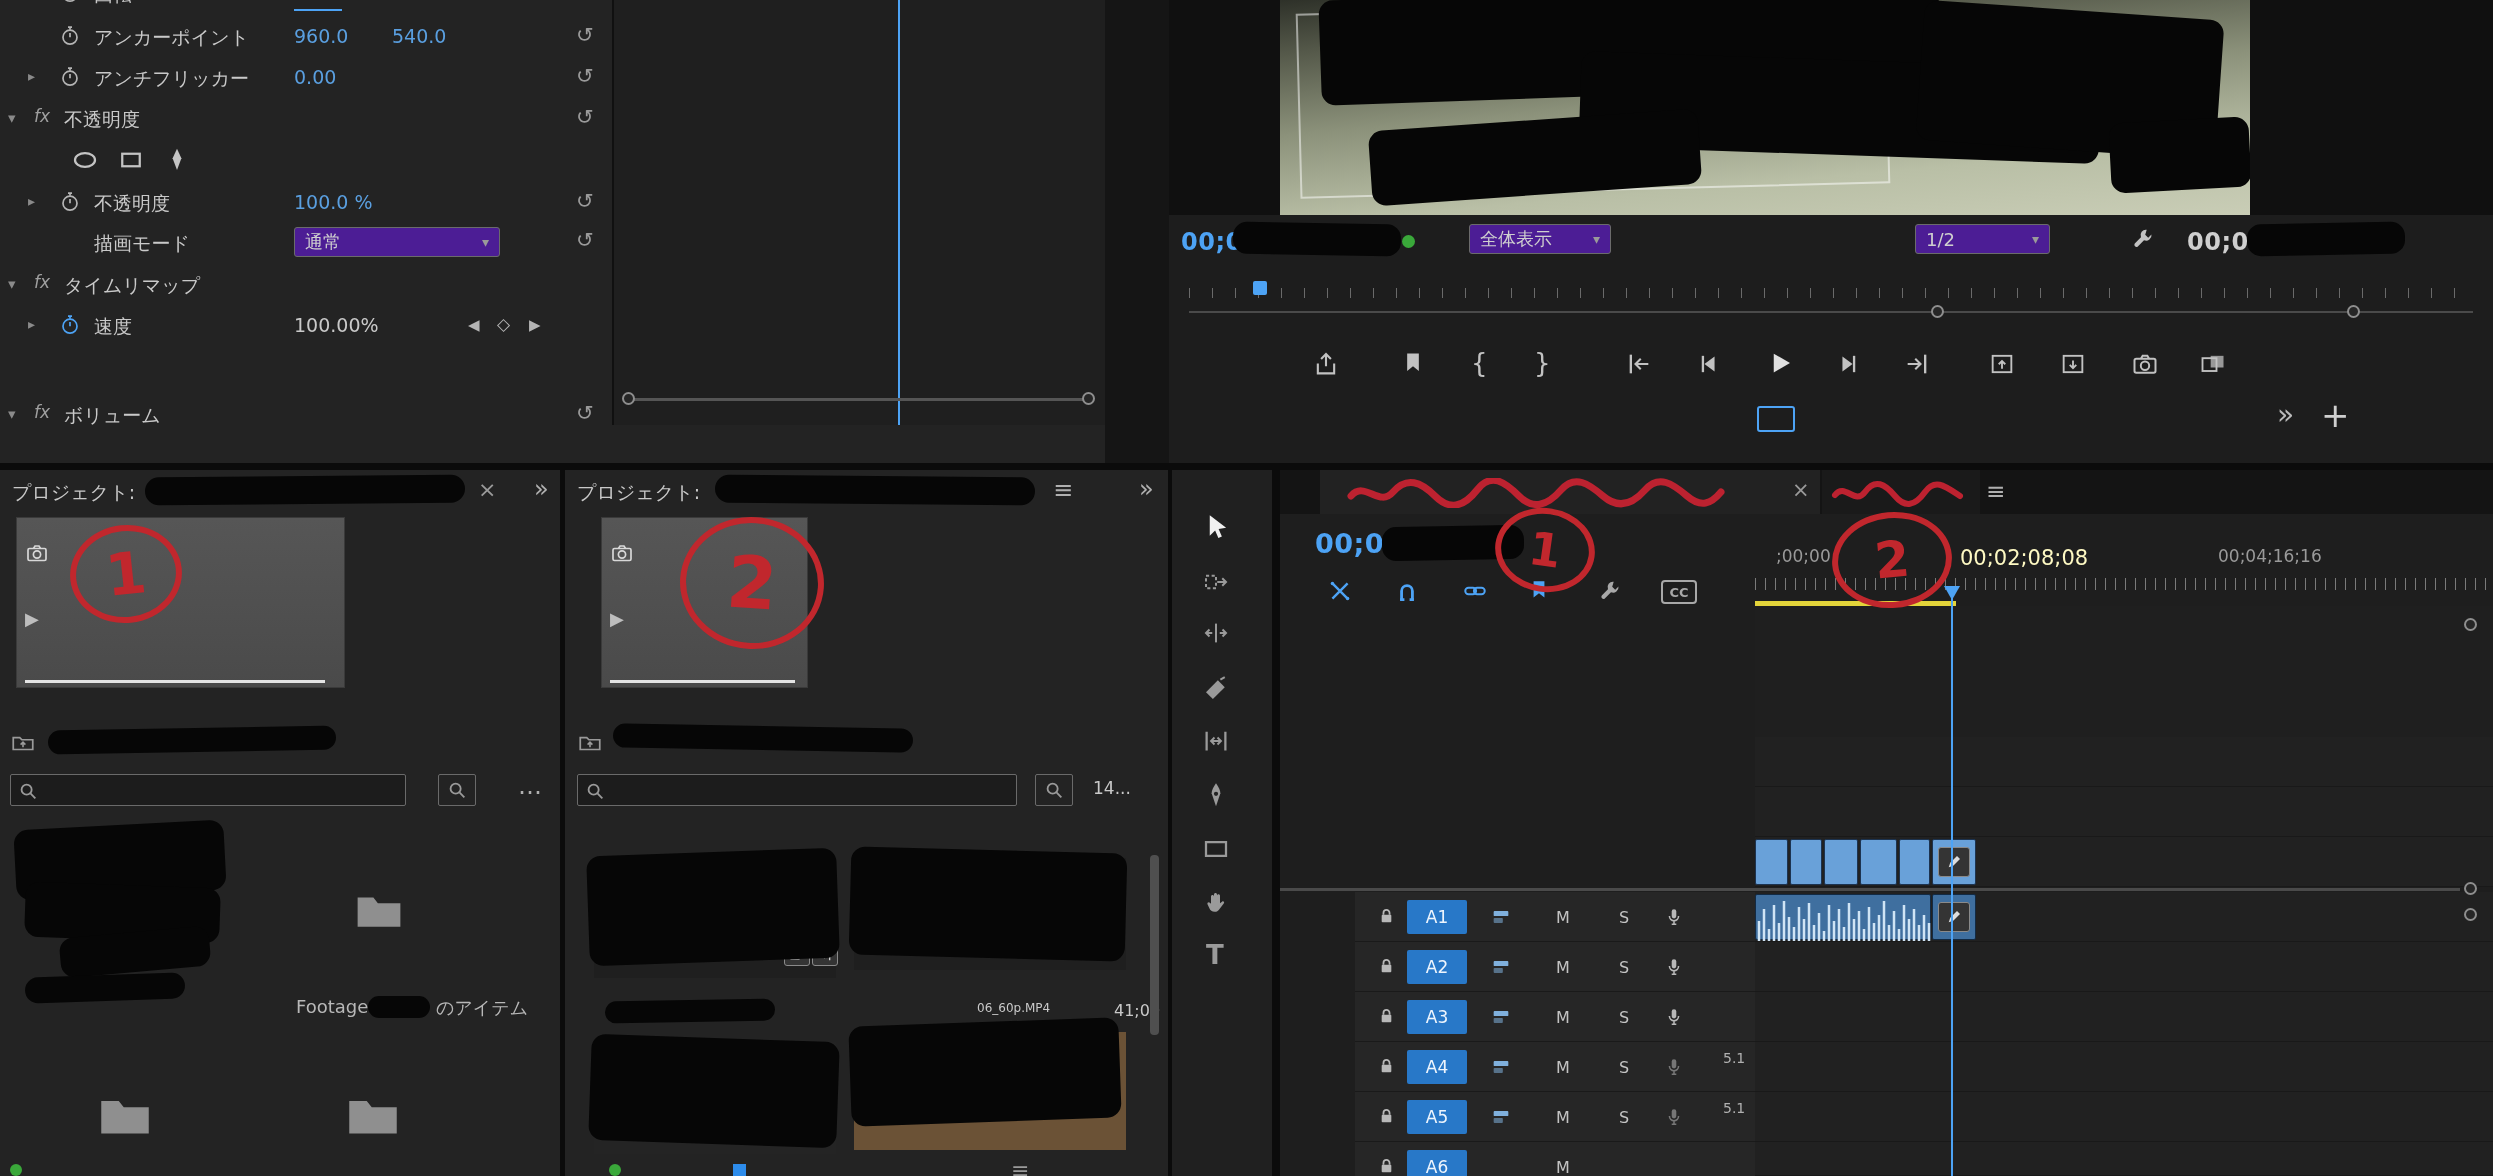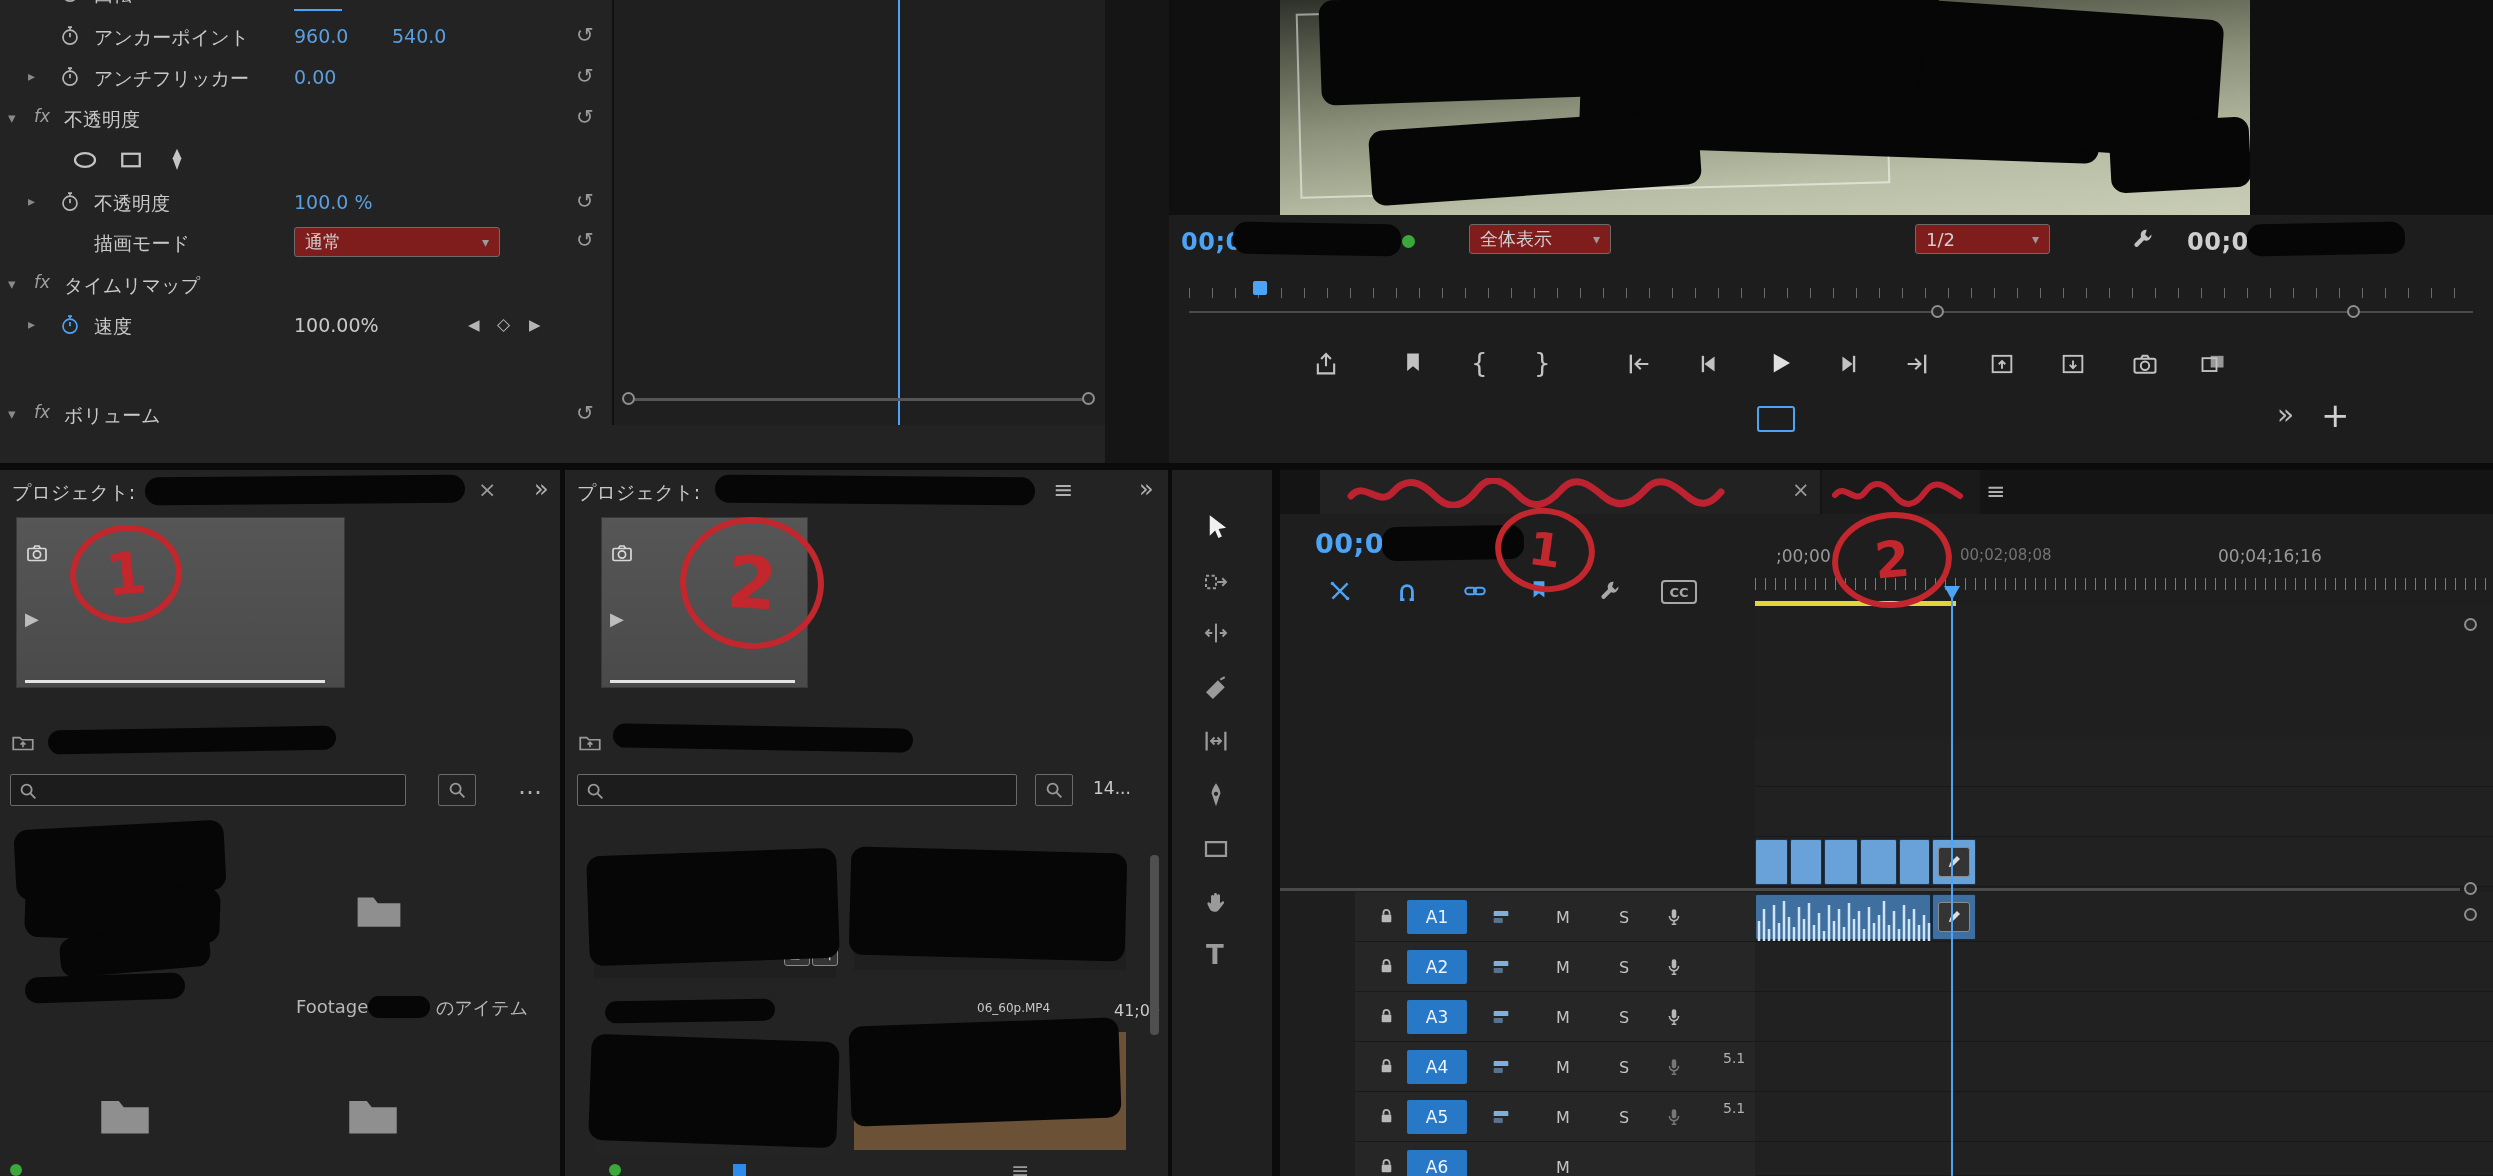--- a/index.html
+++ b/index.html
@@ -13,21 +13,21 @@
   justify-content:center;color:#c1272d;font-weight:bold;z-index:60;background:transparent}
 .knob{position:absolute;width:13px;height:13px;border:2px solid #8e8e8e;border-radius:50%;background:#262626;z-index:55}
 .tc{color:#4da3f5;font-weight:bold;letter-spacing:.5px;white-space:nowrap}
 .lbl{position:absolute;font-size:19px;color:#c9c9c9;white-space:nowrap}
 .val{position:absolute;font-size:19px;color:#5a9fe0;white-space:nowrap}
 .gico{position:absolute;color:#a5a5a5;white-space:nowrap}
 .ico{position:absolute;color:#b5b5b5}
 .ico svg,.ico use{display:block}
 .ecrow{position:absolute;left:0;width:612px;height:41px}
 .reset{position:absolute;left:576px;top:7px;font-size:21px;color:#9a9a9a}
-.drop{position:absolute;height:30px;background:#7f1d1d;border:1px solid #6b6b6b;border-radius:3px;
+.drop{position:absolute;height:30px;background:#4c1d95;border:1px solid #6b6b6b;border-radius:3px;
   color:#cfcfcf;font-size:18px;display:flex;align-items:center;padding:0 10px;gap:10px;justify-content:space-between}
 .trow{position:absolute;left:75px;width:400px;height:50px;border-bottom:1px solid #1a1a1a;background:#262626}
 .tname{position:absolute;left:52px;top:8px;width:60px;height:34px;display:flex;align-items:center;
   justify-content:center;font-size:17px;border-radius:2px}
 .tname.on{background:#2878c8;color:#eef5fd}
 .tname.off{background:#303030;color:#c3c3c3}
 .ms{position:absolute;top:13px;width:26px;height:24px;display:flex;align-items:center;justify-content:center;
   font-size:16px;color:#c3c3c3}
 .crow{position:absolute;left:475px;width:738px;height:50px;background:#212121;border-bottom:1px solid #191919}
 .vclip{position:absolute;background:#69a1d9;border:1px solid #1c3always;border-radius:2px}
@@ -667,21 +667,21 @@
   <span class="ico" style="left:318px;top:108px;color:#a8a8a8">
         <svg width="26" height="26">
           <use href="#i-wrench"></use>
         </svg>
       </span>
   <div class="abs" style="left:381px;top:110px;width:36px;height:24px;border:2px solid #a8a8a8;border-radius:4px;display:flex;align-items:center;justify-content:center;font-size:13px;font-weight:bold;color:#a8a8a8">
         <span>CC</span>
       </div>
 
   <span class="lbl" style="left:496px;top:76px;font-size:17px;color:#9a9a9a">;00;00</span>
-  <span class="lbl" style="left:680px;top:76px;font-size:15px;color:#737373">00;02;08;08</span>
+  <span class="lbl" style="left:680px;top:76px;font-size:21px;color:#fef9c3">00;02;08;08</span>
   <span class="lbl" style="left:938px;top:76px;font-size:17px;color:#9a9a9a">00;04;16;16</span>
   <div class="ticks2" style="left:475px;top:108px;width:738px;height:12px"></div>
   <div class="redc" style="left:552px;top:42px;width:120px;height:96px;font-size:50px;transform:rotate(-5deg)">
     <span>2</span>
   </div>
   <div class="abs" style="left:475px;top:131px;width:201px;height:5px;background:#e3d43a;z-index:30"></div>
 
   <div class="abs" style="left:475px;top:136px;width:738px;height:131px;background:#1f1f1f"></div>
 
 

